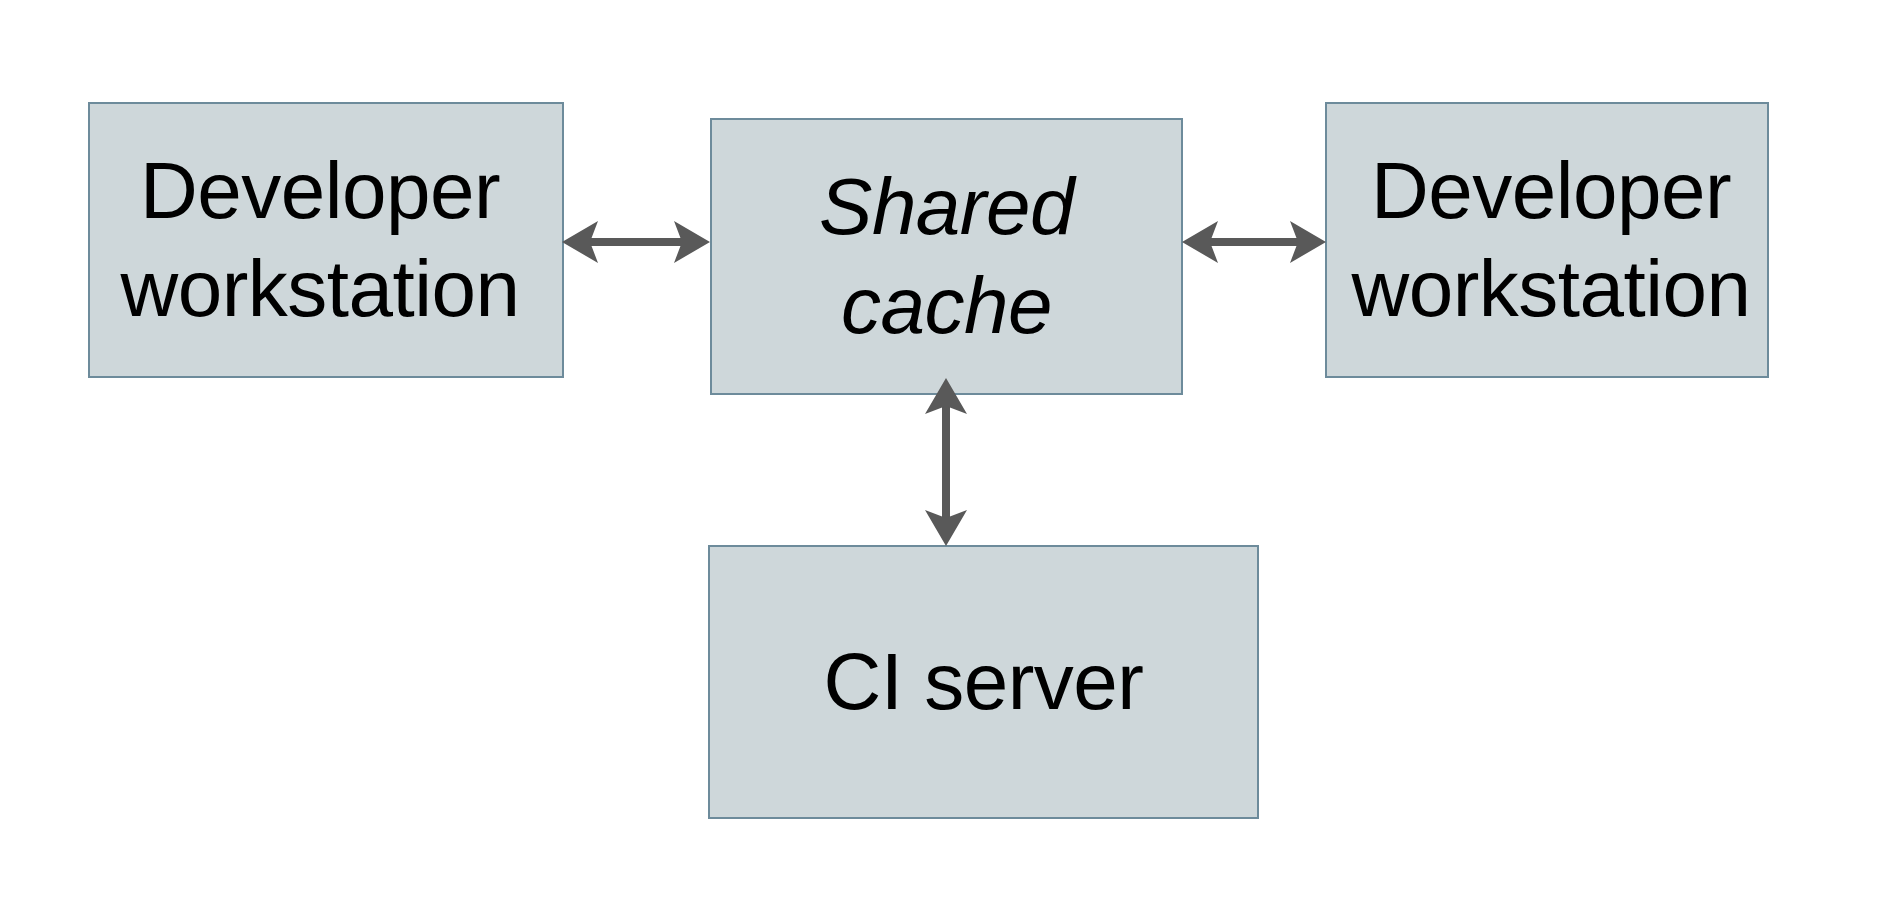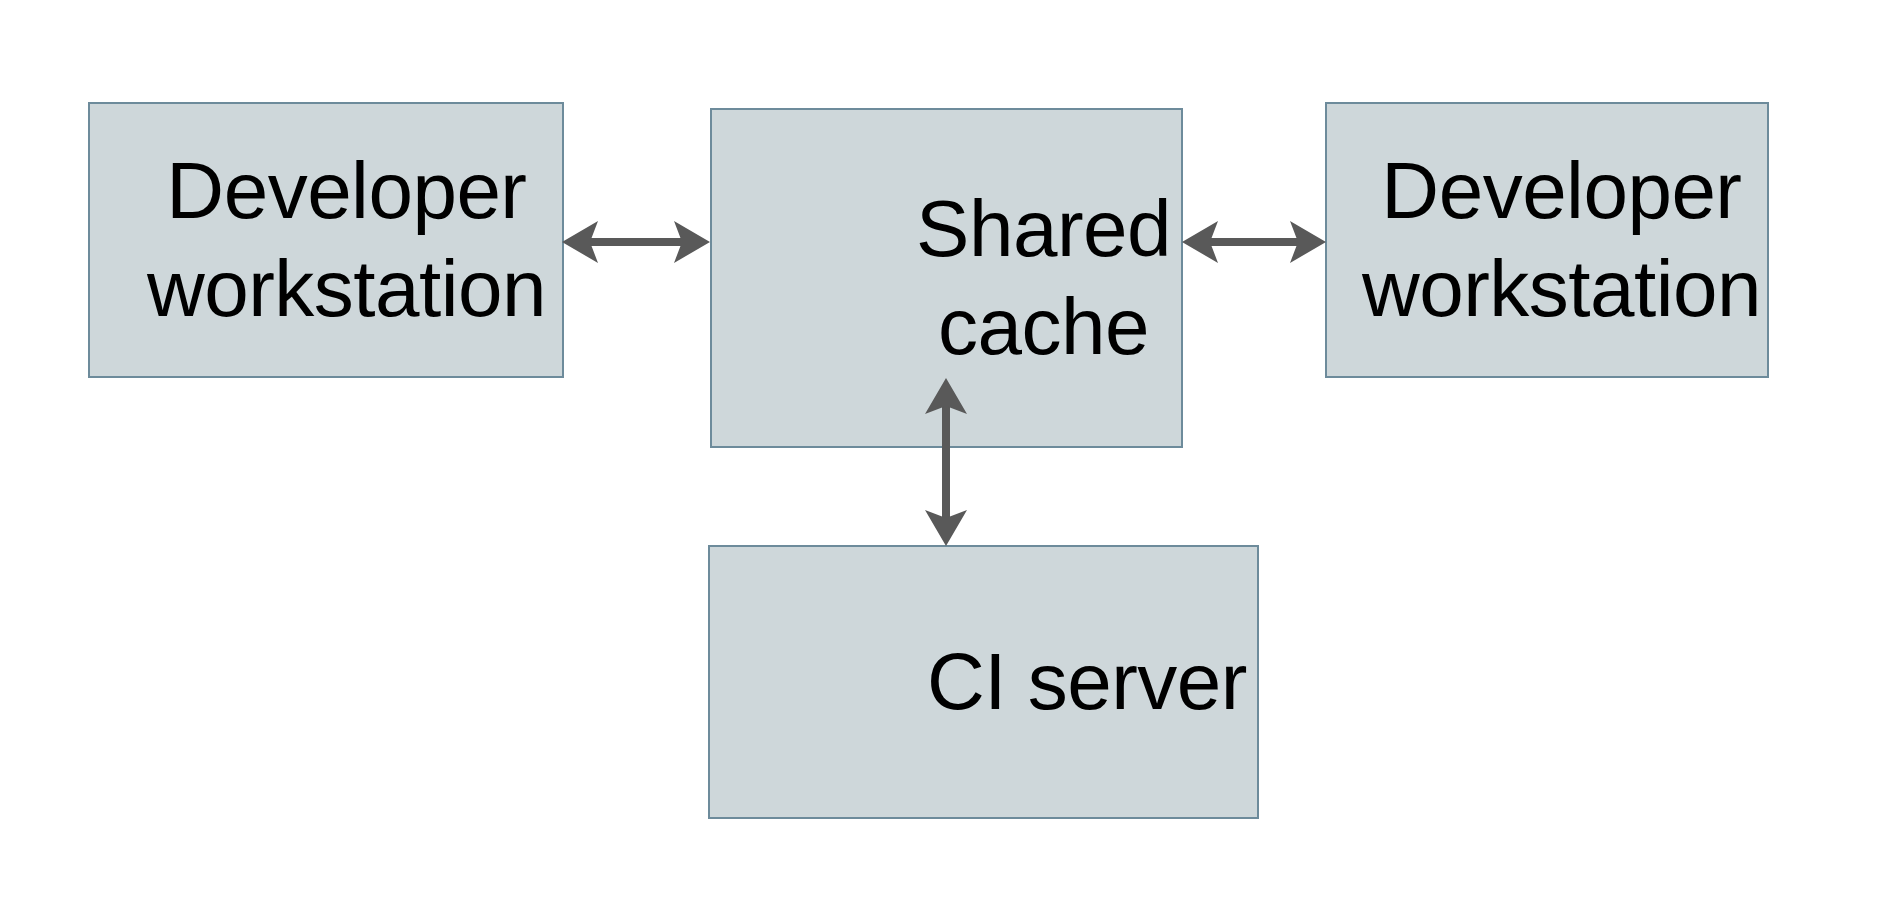--- a/index.html
+++ b/index.html
@@ -18,35 +18,35 @@
     background: #ffffff;
     overflow: hidden;
   }
   .node {
     position: absolute;
     box-sizing: border-box;
     background: #ced7da;
     border: 2px solid #6d8b9b;
     display: flex;
     align-items: center;
-    justify-content: flex-end;
+    justify-content: center;
     text-align: center;
   }
   .node-label {
     font-size: 80px;
     line-height: 1.23;
     color: #000000;
     font-weight: 400;
     letter-spacing: -0.5px;
     white-space: pre-line;
     padding: 0 10px;
   }
   #node-dev-left  { left: 88px;   top: 102px; width: 476px; height: 276px; }
   #node-dev-left .node-label { transform: translateX(-6px); }
-  #node-shared    { left: 710px;  top: 108px; width: 473px; height: 340px; }
+  #node-shared    { left: 710px;  top: 118px; width: 473px; height: 277px; font-style: italic; }
   #node-dev-right { left: 1325px; top: 102px; width: 444px; height: 276px; }
   #node-dev-right .node-label { transform: translateX(4px); }
   #node-ci        { left: 708px;  top: 545px; width: 551px; height: 274px; }
 
   .edge {
     position: absolute;
     overflow: visible;
   }
   #edge-left  { left: 556px;  top: 200px; width: 160px; height: 84px; }
   #edge-right { left: 1176px; top: 200px; width: 156px; height: 84px; }

